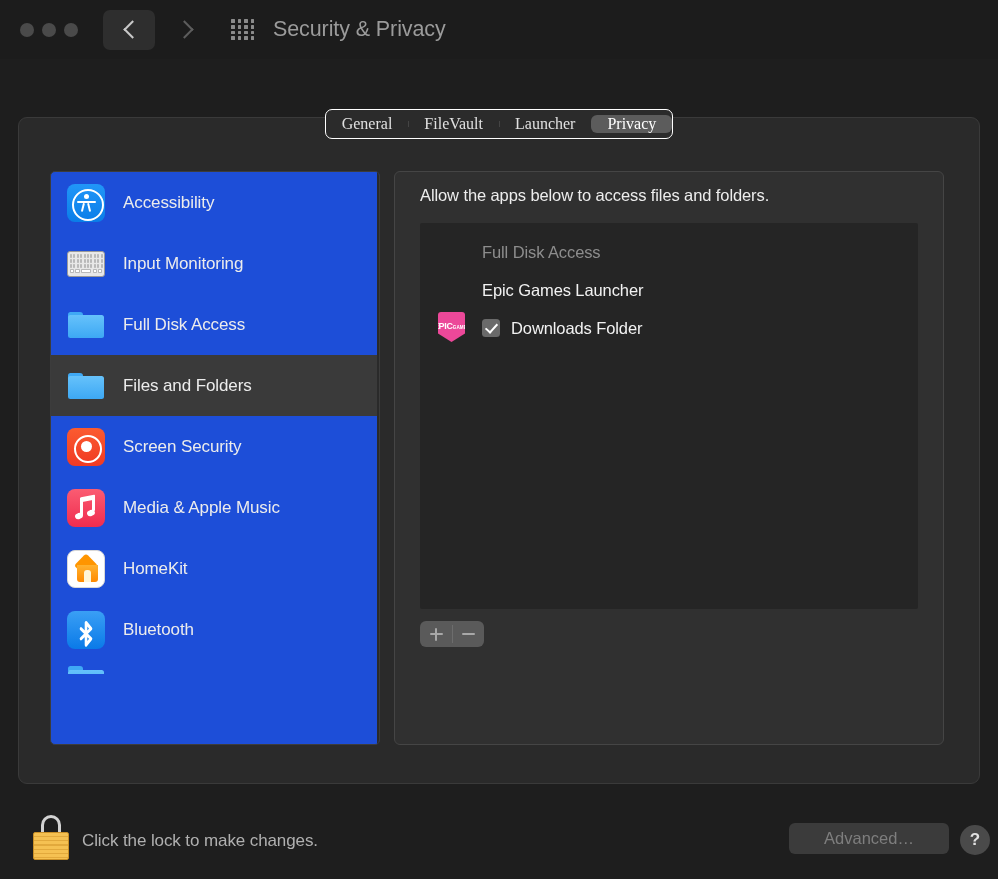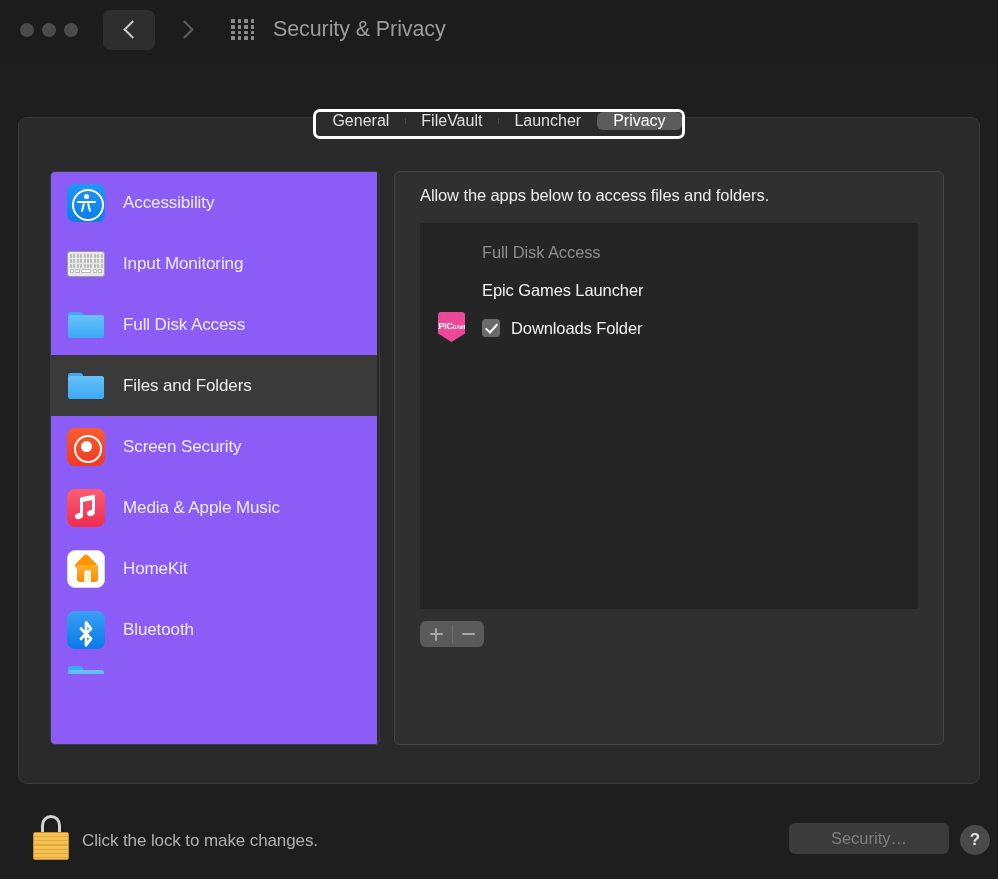--- a/index.html
+++ b/index.html
@@ -130,25 +130,26 @@
   .tabbar-wrap {
     display: flex;
     justify-content: center;
     margin-top: 50px;
     position: relative;
     z-index: 5;
   }
   .tabbar {
     display: flex;
     background: #2b2b2b;
-    border: 3px solid #ffffff;
+    border: 1px solid #ffffff;
     border-radius: 7px;
     height: 30px;
-    align-items: flex-start;
+    align-items: center;
     overflow: hidden;
+    font-family: Liberation Serif, serif;
   }
   .tab {
     display: flex;
     align-items: center;
     padding: 0 16px;
     font-size: 16px;
     color: #e0e0e0;
     position: relative;
   }
   .tab + .tab::before {
@@ -180,21 +181,21 @@
     left: 31px; top: 53px;
     right: 35px; bottom: 38px;
     display: flex;
     gap: 14px;
   }
 
   
   .sidebar {
     position: relative;
     width: 330px;
-    background: #8b5cf6;
+    background: #1d4ed8;
     border: 1px solid #3c3c3c;
     border-radius: 5px;
     overflow: hidden;
   }
   .side-list { padding: 0; }
   .side-item {
     display: flex;
     align-items: center;
     height: 61px;
     padding-left: 16px;
@@ -743,15 +744,15 @@
 
   </div>
 </div>
 
 <div class="bottombar">
   <div class="lock-wrap">
     <span class="lock-shackle"></span>
     <span class="lock-body"></span>
   </div>
   <div class="lock-text">Click the lock to make changes.</div>
-  <div class="advanced-btn">Security…</div>
+  <div class="advanced-btn">Advanced…</div>
   <div class="help-btn">?</div>
 </div>
 
 </body></html>

